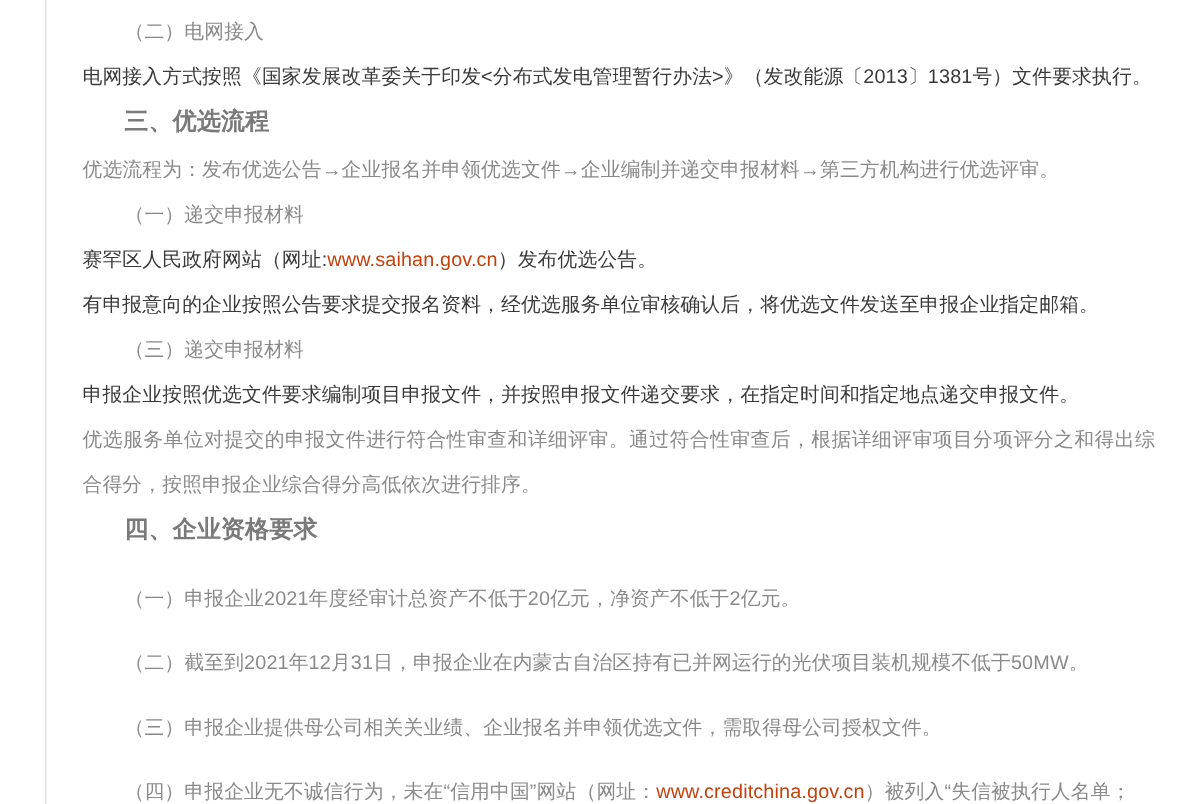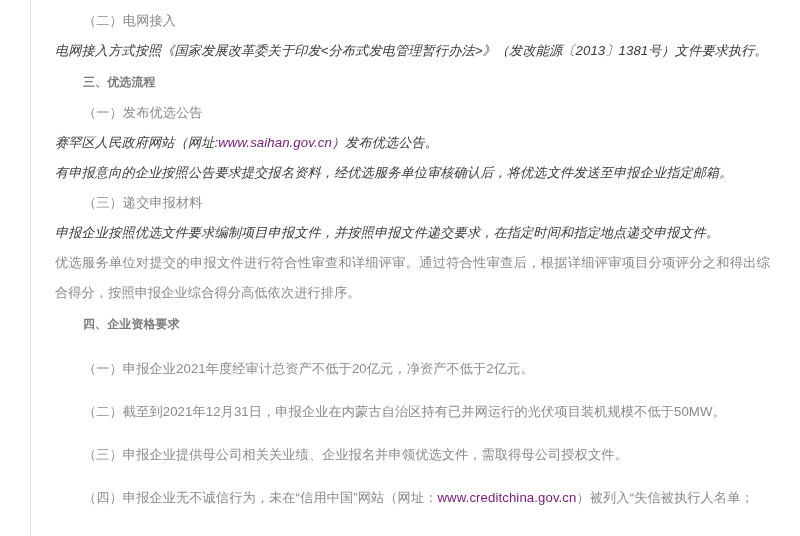--- a/index.html
+++ b/index.html
@@ -33,58 +33,58 @@
   p {
     margin: 0;
     font-size: 13.2px;
     line-height: 30px;
     color: #3a3a3a;
     letter-spacing: 0.1px;
     text-align: justify;
   }
   .body-text {
     color: #3a3a3a;
-    font-style: italic;
   }
   .heading {
-    font-size: 12px;
+    font-size: 16px;
     font-weight: bold;
     color: #7a7a7a;
     line-height: 32px;
     padding-left: 28px;
   }
   .gray {
     color: #8a8a8a;
   }
   .gray-sub {
     color: #8a8a8a;
     padding-left: 28px;
   }
   .link-plain {
-    color: #701a75;
+    color: #c2410c;
   }
   .tight {
     line-height: 29px;
     margin-top: 14px;
   }
 </style>
 </head>
 <body>
 
 <div class="page">
   <div class="left-rule"></div>
 
   <p class="gray-sub">（二）电网接入</p>
 
   <p class="body-text">电网接入方式按照《国家发展改革委关于印发&lt;分布式发电管理暂行办法&gt;》（发改能源〔2013〕1381号）文件要求执行。</p>
 
   <p class="heading">三、优选流程</p>
 
+  <p class="gray">优选流程为：发布优选公告→企业报名并申领优选文件→企业编制并递交申报材料→第三方机构进行优选评审。</p>
 
-  <p class="gray-sub">（一）发布优选公告</p>
+  <p class="gray-sub">（一）递交申报材料</p>
 
   <p class="body-text"><span>赛罕区人民政府网站（网址:</span><span class="link-plain">www.saihan.gov.cn</span><span>）发布优选公告。</span></p>
 
 
   <p class="body-text">有申报意向的企业按照公告要求提交报名资料，经优选服务单位审核确认后，将优选文件发送至申报企业指定邮箱。</p>
 
   <p class="gray-sub">（三）递交申报材料</p>
 
   <p class="body-text">申报企业按照优选文件要求编制项目申报文件，并按照申报文件递交要求，在指定时间和指定地点递交申报文件。</p>
 

